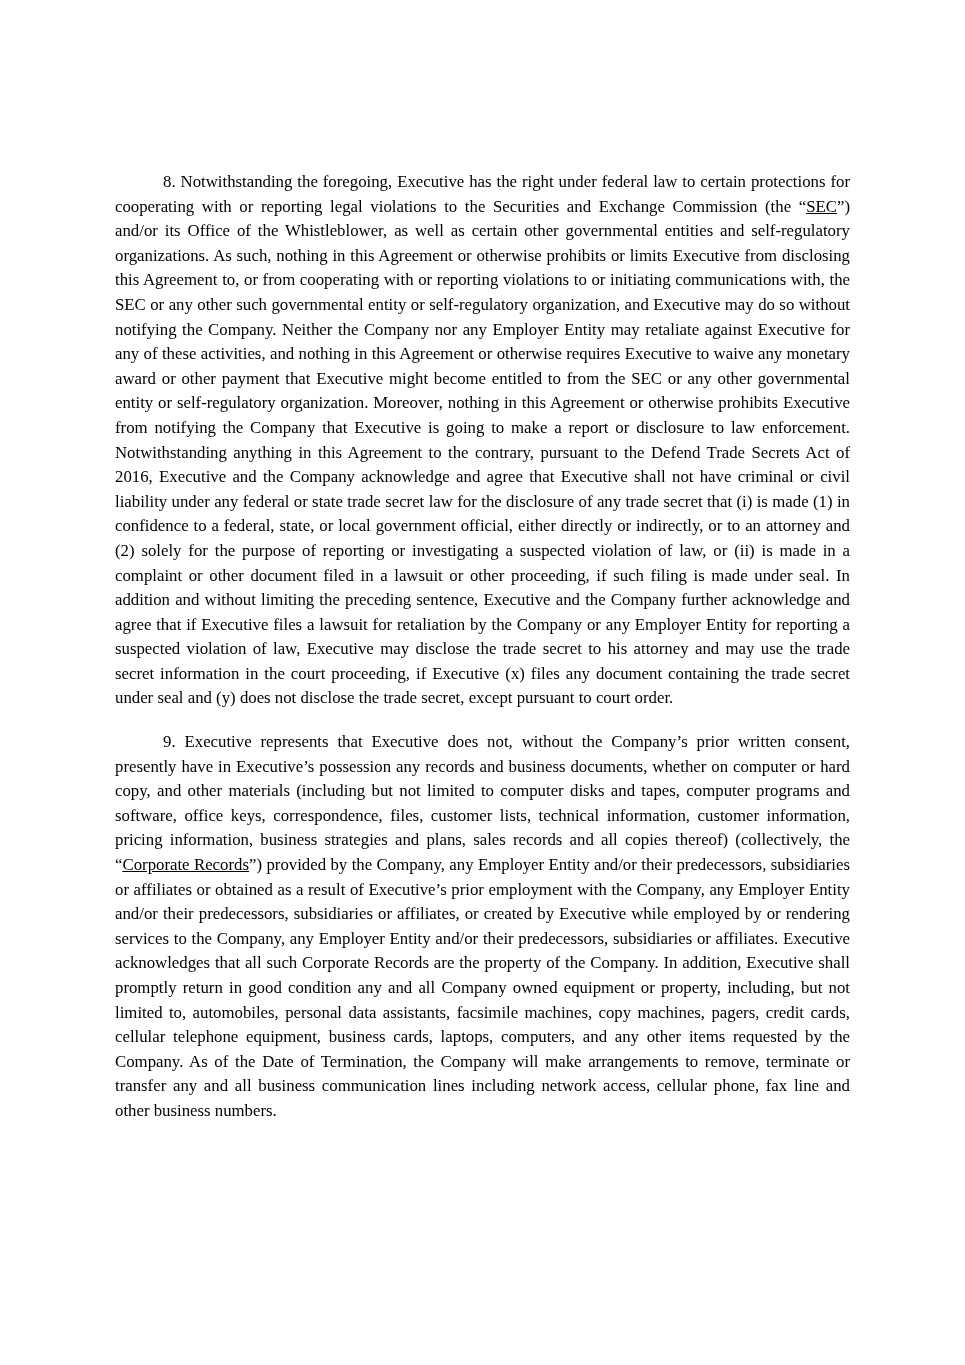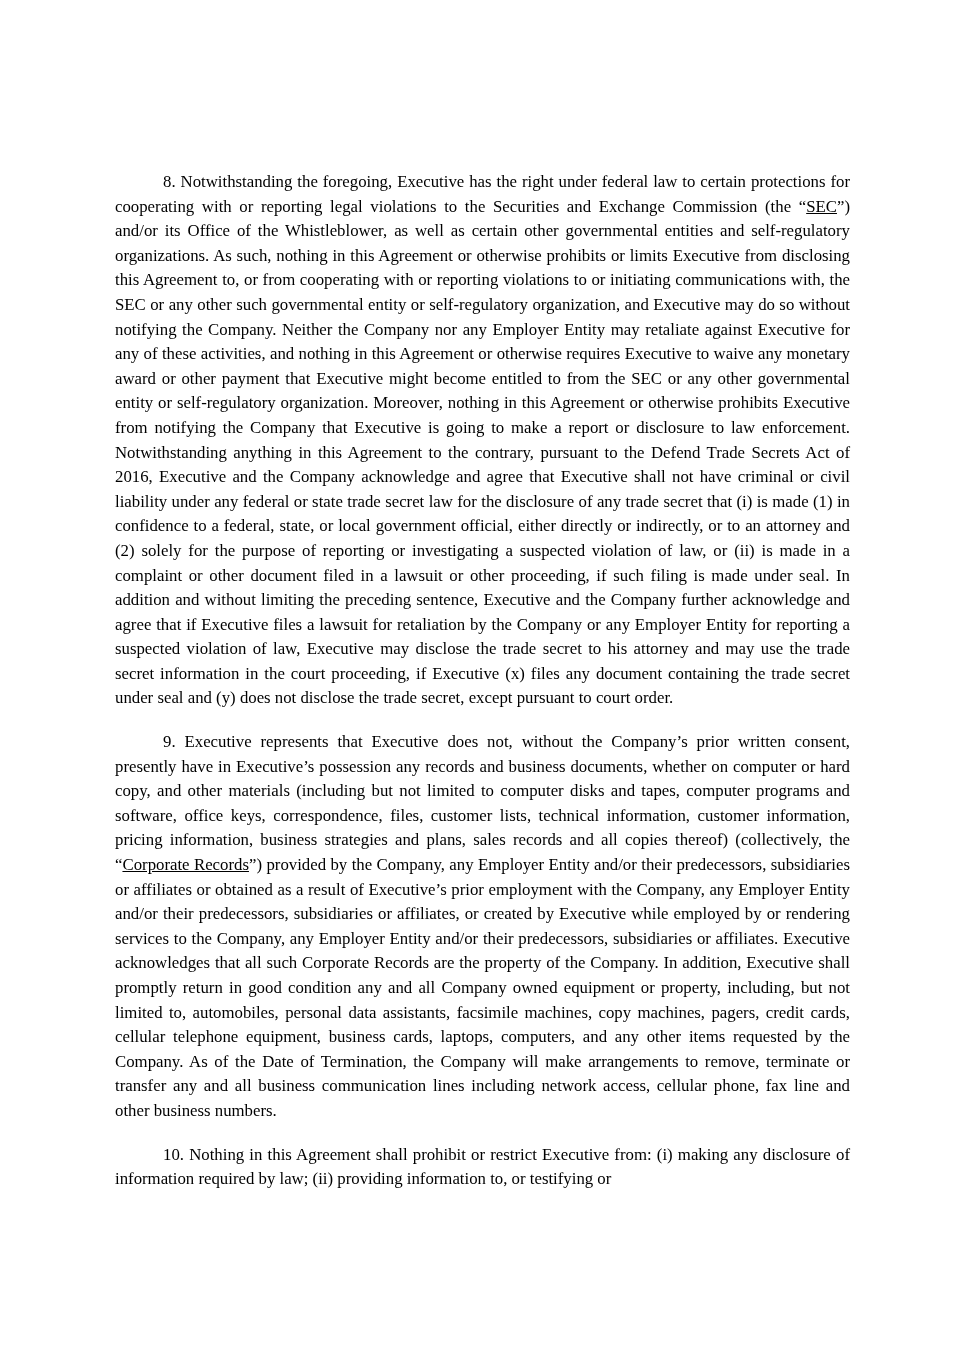--- a/index.html
+++ b/index.html
@@ -42,15 +42,14 @@
     text-decoration: underline;
   }
 </style>
 </head>
 <body>
 
 <div class="page">
   <div class="doc-body" id="doc-body">
       <p class="para"><span>8. Notwithstanding the foregoing, Executive has the right under federal law to certain protections for cooperating with or reporting legal violations to the Securities and Exchange Commission (the “</span><span class="u">SEC</span><span>”) and/or its Office of the Whistleblower, as well as certain other governmental entities and self-regulatory organizations. As such, nothing in this Agreement or otherwise prohibits or limits Executive from disclosing this Agreement to, or from cooperating with or reporting violations to or initiating communications with, the SEC or any other such governmental entity or self-regulatory organization, and Executive may do so without notifying the Company. Neither the Company nor any Employer Entity may retaliate against Executive for any of these activities, and nothing in this Agreement or otherwise requires Executive to waive any monetary award or other payment that Executive might become entitled to from the SEC or any other governmental entity or self-regulatory organization. Moreover, nothing in this Agreement or otherwise prohibits Executive from notifying the Company that Executive is going to make a report or disclosure to law enforcement. Notwithstanding anything in this Agreement to the contrary, pursuant to the Defend Trade Secrets Act of 2016, Executive and the Company acknowledge and agree that Executive shall not have criminal or civil liability under any federal or state trade secret law for the disclosure of any trade secret that (i) is made (1) in confidence to a federal, state, or local government official, either directly or indirectly, or to an attorney and (2) solely for the purpose of reporting or investigating a suspected violation of law, or (ii) is made in a complaint or other document filed in a lawsuit or other proceeding, if such filing is made under seal. In addition and without limiting the preceding sentence, Executive and the Company further acknowledge and agree that if Executive files a lawsuit for retaliation by the Company or any Employer Entity for reporting a suspected violation of law, Executive may disclose the trade secret to his attorney and may use the trade secret information in the court proceeding, if Executive (x) files any document containing the trade secret under seal and (y) does not disclose the trade secret, except pursuant to court order.</span></p>
       <p class="para"><span>9. Executive represents that Executive does not, without the Company’s prior written consent, presently have in Executive’s possession any records and business documents, whether on computer or hard copy, and other materials (including but not limited to computer disks and tapes, computer programs and software, office keys, correspondence, files, customer lists, technical information, customer information, pricing information, business strategies and plans, sales records and all copies thereof) (collectively, the “</span><span class="u">Corporate Records</span><span>”) provided by the Company, any Employer Entity and/or their predecessors, subsidiaries or affiliates or obtained as a result of Executive’s prior employment with the Company, any Employer Entity and/or their predecessors, subsidiaries or affiliates, or created by Executive while employed by or rendering services to the Company, any Employer Entity and/or their predecessors, subsidiaries or affiliates. Executive acknowledges that all such Corporate Records are the property of the Company. In addition, Executive shall promptly return in good condition any and all Company owned equipment or property, including, but not limited to, automobiles, personal data assistants, facsimile machines, copy machines, pagers, credit cards, cellular telephone equipment, business cards, laptops, computers, and any other items requested by the Company. As of the Date of Termination, the Company will make arrangements to remove, terminate or transfer any and all business communication lines including network access, cellular phone, fax line and other business numbers.</span></p>
-      <p class="para"><span>10. Nothing in this Agreement shall prohibit or restrict Executive from: (i) making any disclosure of information required by law; (ii) providing information to, or testifying or</span></p>
     </div>
 </div>
 
 </body></html>

